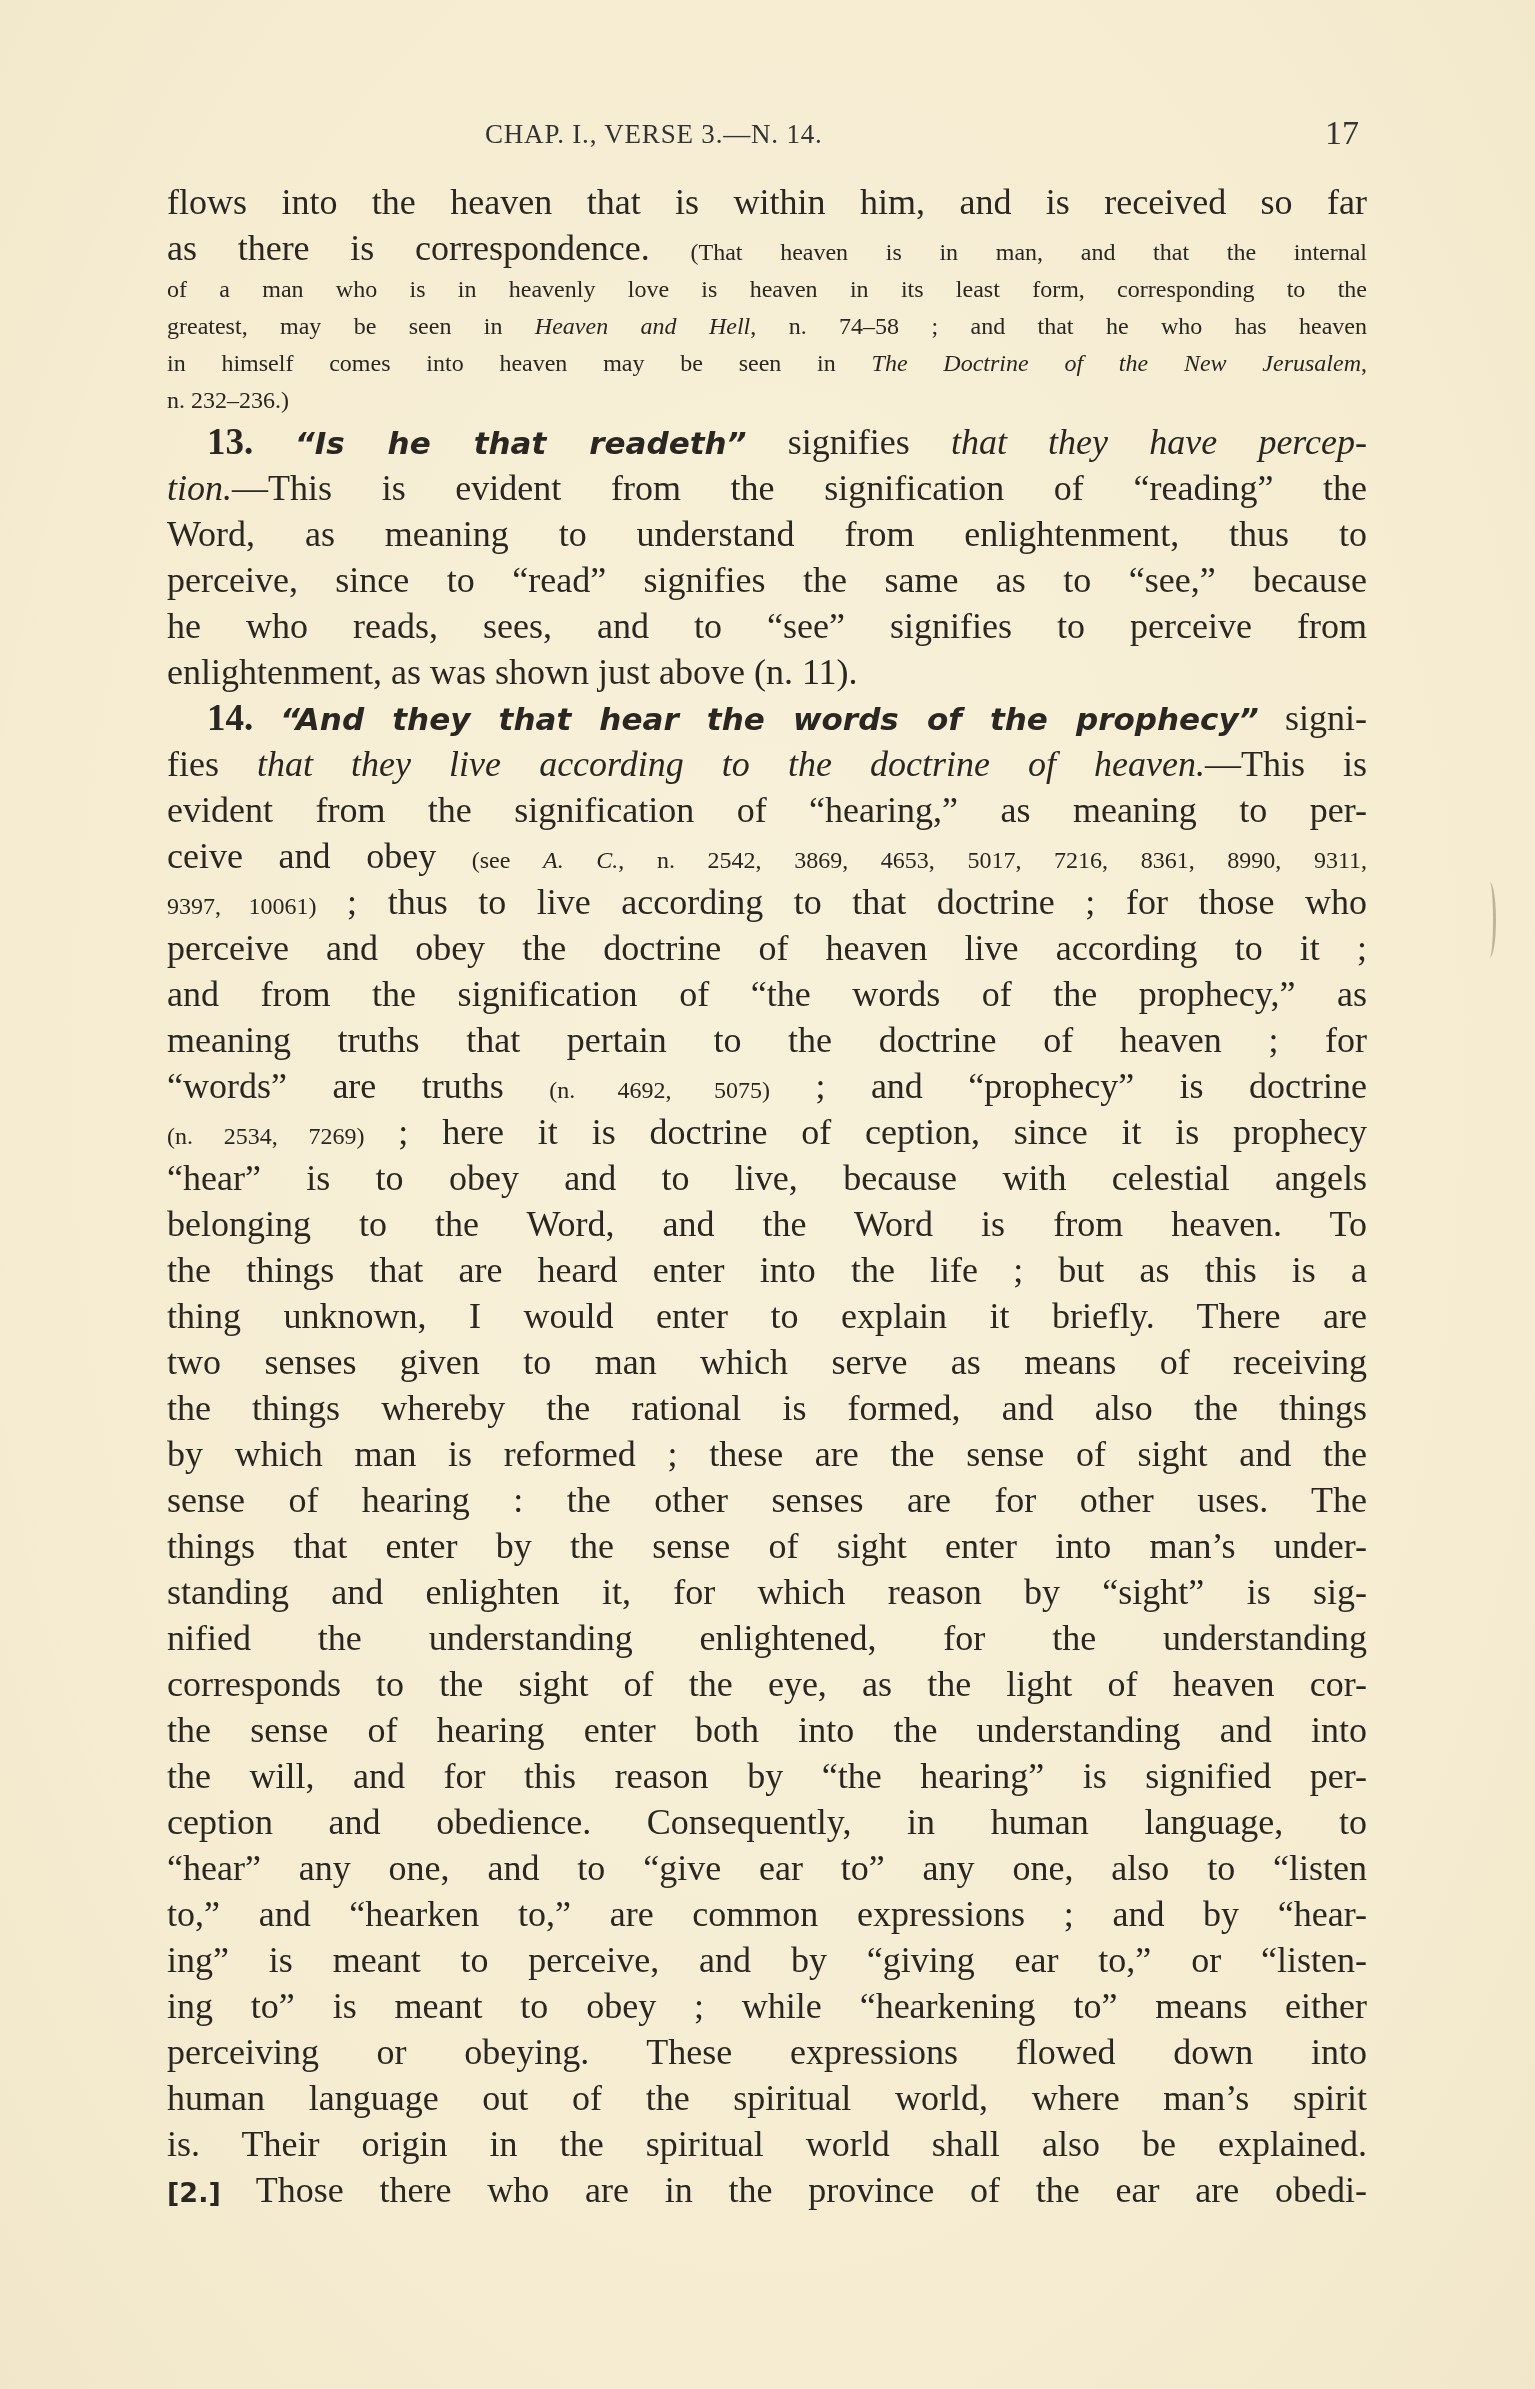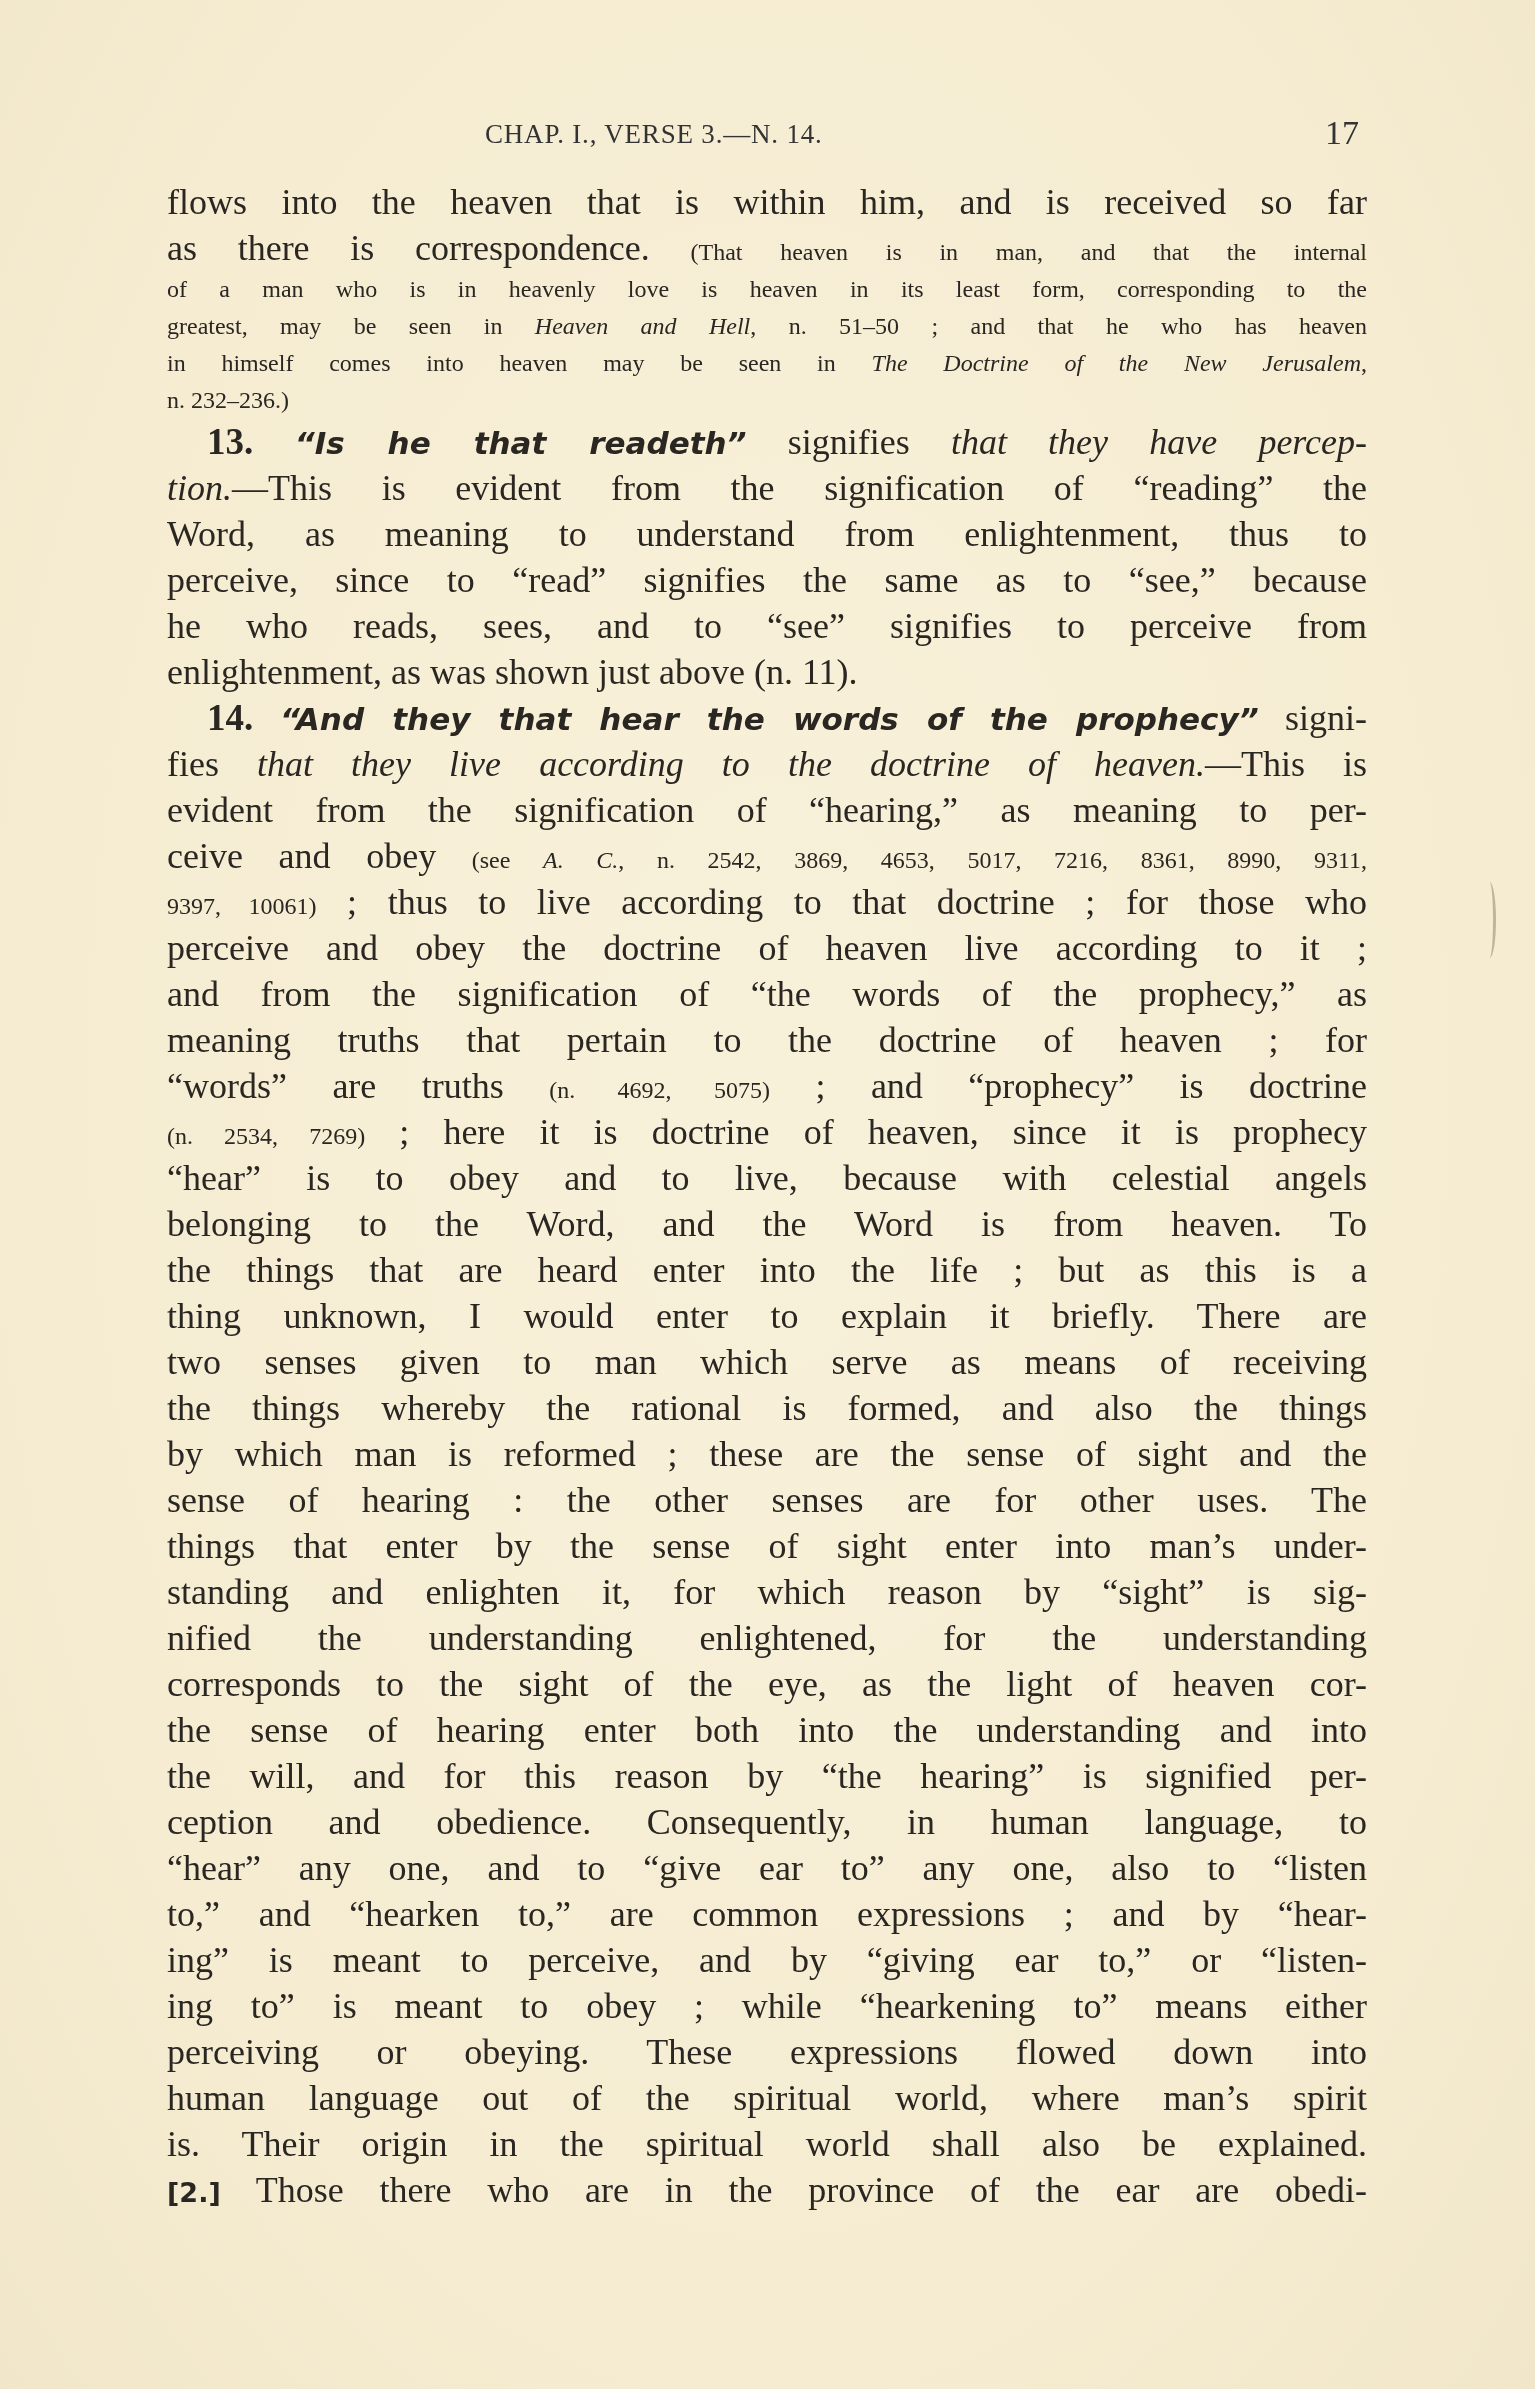--- a/index.html
+++ b/index.html
@@ -51,39 +51,39 @@
 <div class="page">
   <div class="running-head">
     <span class="rh-title">CHAP. I., VERSE 3.—N. 14.</span>
     <span class="rh-page">17</span>
   </div>
 
   <div class="body" id="body">
       <div class="line "><span>flows into the heaven that is within him, and is received so far</span></div>
       <div class="line "><span>as there is correspondence. </span><span class="sm">(That heaven is in man, and that the internal</span></div>
       <div class="line small-line"><span>of a man who is in heavenly love is heaven in its least form, corresponding to the</span></div>
-      <div class="line small-line"><span>greatest, may be seen in </span><span class="it">Heaven and Hell</span><span>, n. 51–50 ; and that he who has heaven</span></div>
+      <div class="line small-line"><span>greatest, may be seen in </span><span class="it">Heaven and Hell</span><span>, n. 74–58 ; and that he who has heaven</span></div>
       <div class="line small-line"><span>in himself comes into heaven may be seen in </span><span class="it">The Doctrine of the New Jerusalem</span><span>,</span></div>
       <div class="line small-line last"><span>n. 232–236.)</span></div>
       <div class="line indent"><span class="num">13. </span><span class="hd">“Is he that readeth”</span><span> signifies </span><span class="it">that they have percep-</span></div>
       <div class="line "><span class="it">tion.</span><span>—This is evident from the signification of “reading” the</span></div>
       <div class="line "><span>Word, as meaning to understand from enlightenment, thus to</span></div>
       <div class="line "><span>perceive, since to “read” signifies the same as to “see,” because</span></div>
       <div class="line "><span>he who reads, sees, and to “see” signifies to perceive from</span></div>
       <div class="line last"><span>enlightenment, as was shown just above (n. 11).</span></div>
       <div class="line indent"><span class="num">14. </span><span class="hd">“And they that hear the words of the prophecy”</span><span> signi-</span></div>
       <div class="line "><span>fies </span><span class="it">that they live according to the doctrine of heaven.</span><span>—This is</span></div>
       <div class="line "><span>evident from the signification of “hearing,” as meaning to per-</span></div>
       <div class="line "><span>ceive and obey </span><span class="sm">(see </span><span class="sm it">A. C.</span><span class="sm">, n. 2542, 3869, 4653, 5017, 7216, 8361, 8990, 9311,</span></div>
       <div class="line "><span class="sm">9397, 10061)</span><span> ; thus to live according to that doctrine ; for those who</span></div>
       <div class="line "><span>perceive and obey the doctrine of heaven live according to it ;</span></div>
       <div class="line "><span>and from the signification of “the words of the prophecy,” as</span></div>
       <div class="line "><span>meaning truths that pertain to the doctrine of heaven ; for</span></div>
       <div class="line "><span>“words” are truths </span><span class="sm">(n. 4692, 5075)</span><span> ; and “prophecy” is doctrine</span></div>
-      <div class="line "><span class="sm">(n. 2534, 7269)</span><span> ; here it is doctrine of heaven, since it is prophecy</span></div>
+      <div class="line "><span class="sm">(n. 2534, 7269)</span><span> ; here it is doctrine of ception, since it is prophecy</span></div>
       <div class="line "><span>“hear” is to obey and to live, because with celestial angels</span></div>
       <div class="line "><span>belonging to the Word, and the Word is from heaven. To</span></div>
       <div class="line "><span>the things that are heard enter into the life ; but as this is a</span></div>
       <div class="line "><span>thing unknown, I would enter to explain it briefly. There are</span></div>
       <div class="line "><span>two senses given to man which serve as means of receiving</span></div>
       <div class="line "><span>the things whereby the rational is formed, and also the things</span></div>
       <div class="line "><span>by which man is reformed ; these are the sense of sight and the</span></div>
       <div class="line "><span>sense of hearing : the other senses are for other uses. The</span></div>
       <div class="line "><span>things that enter by the sense of sight enter into man’s under-</span></div>
       <div class="line "><span>standing and enlighten it, for which reason by “sight” is sig-</span></div>

